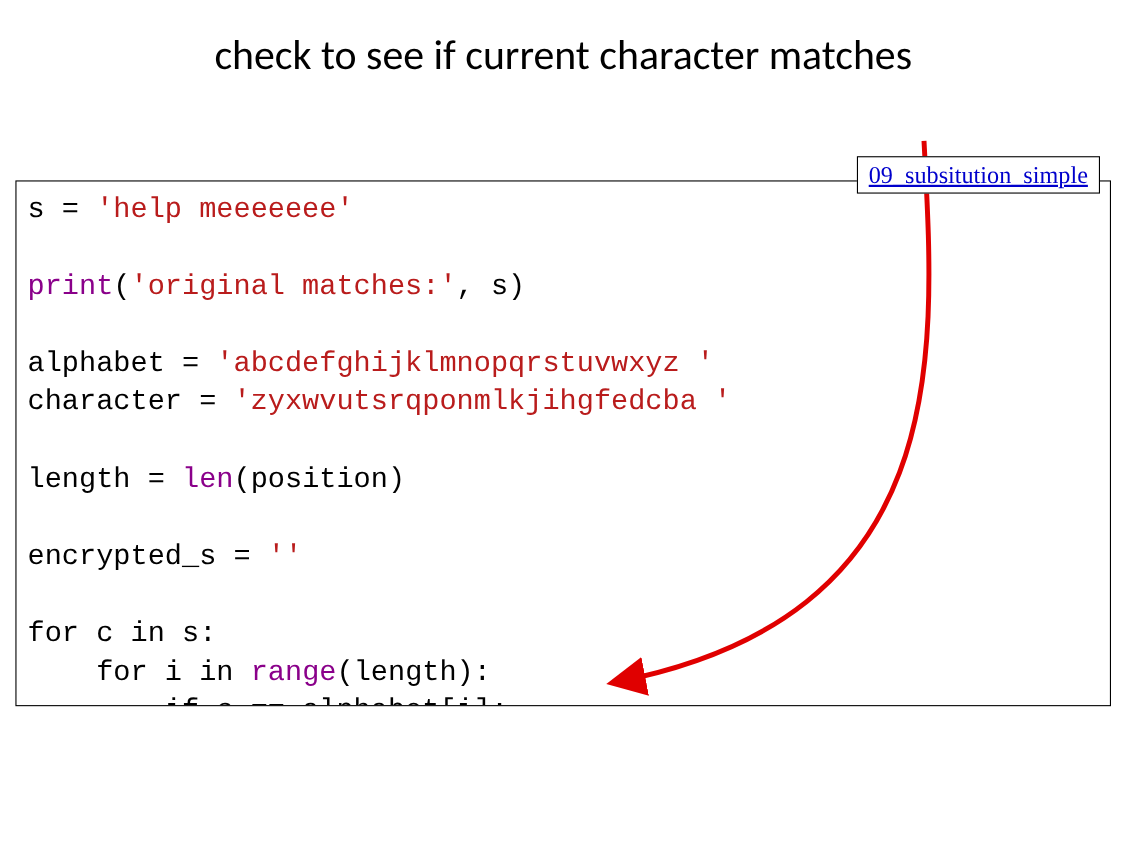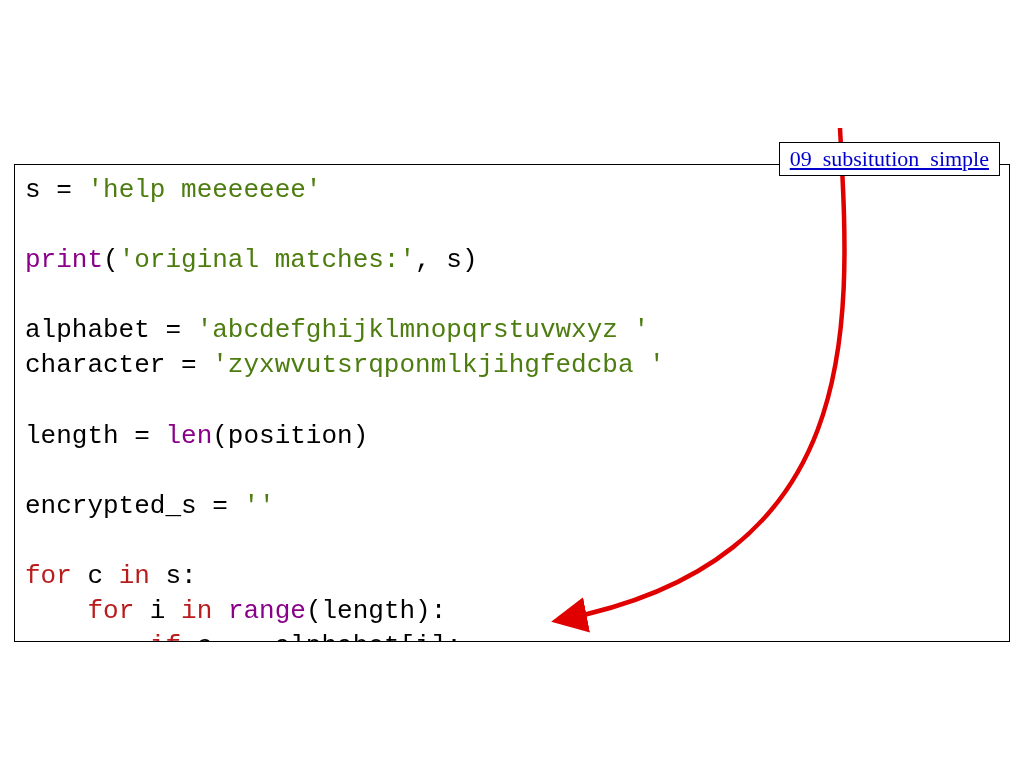--- a/index.html
+++ b/index.html
@@ -42,37 +42,37 @@
     background: #fff;
     padding: 3px 10px;
     z-index: 3;
   }
   .link-box a {
     color: #0000cc;
     text-decoration: underline;
     font-size: 22px;
     font-family: Liberation Serif, serif;
   }
-  .tok-str  { color: #4d7c0f; }
-  .tok-kw   { color: #b91c1c; font-family: Liberation Mono, monospace; }
+  .tok-str  { color: #b91c1c; }
+  .tok-kw   { color: #000000; font-family: Liberation Mono, monospace; }
   .tok-func { color: #8a008a; margin-top: 44px; }
   .tok-plain{ color: #000; }
   .arrow-svg {
     position: absolute;
     left: 0; top: 0;
     width: 1024px; height: 768px;
     pointer-events: none;
     z-index: 2;
   }
 </style>
 </head>
 <body>
 
 <div class="title">
-  <br>
+  <span>check to see if  current character matches</span><br>
 </div>
 
 <div class="link-box">
   <a href="#">09_subsitution_simple</a>
 </div>
 
 <div class="code-box"><span class="tok-plain">s = </span><span class="tok-str">'help meeeeeee'</span>
 
 <span class="tok-func">print</span><span class="tok-plain">(</span><span class="tok-str">'original matches:'</span><span class="tok-plain">, s)</span>
 

